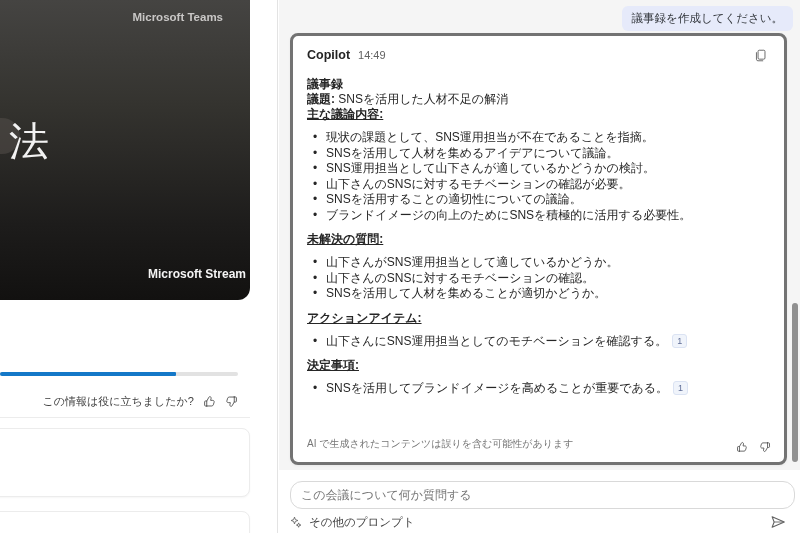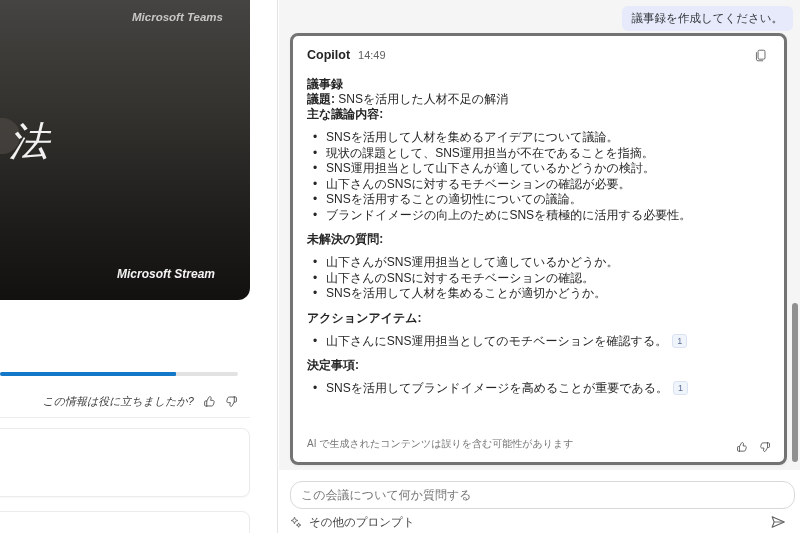--- a/index.html
+++ b/index.html
@@ -2,47 +2,47 @@
 <html style="--accent: #1478c8; --bubble: #e6eafa;"><head>
 <meta charset="utf-8">
 <style>
   html,body { margin:0; padding:0; }
   body {
     width:800px; height:533px; overflow:hidden; position:relative;
     background:#ffffff; font-family:"Liberation Sans", sans-serif;
     -webkit-font-smoothing:antialiased;
   }
   
-  .left-panel { position:absolute; left:0; top:0; width:278px; height:533px; background:#fff; border-right:1px solid #e3e3e3; box-sizing:border-box;font-style:italic; }
+  .left-panel { position:absolute; left:0; top:0; width:278px; height:533px; background:#fff; border-right:1px solid #e3e3e3; box-sizing:border-box; }
   .video { position:absolute; left:0; top:0; width:250px; height:300px;
     background:linear-gradient(180deg,#454442 0%,#34332f 35%,#1d1c1b 75%,#121110 100%);
     border-radius:0 0 12px 0; overflow:hidden; }
   .wm-top { position:absolute; top:11px; right:27px; font-size:11.5px; font-weight:600; color:#c9c7c6; }
   .video-circle { position:absolute; left:-16px; top:118px; width:36px; height:36px; border-radius:50%; background:#57514d; opacity:.5; }
   .video-title-char { position:absolute; left:9px; top:114px; font-size:40px; font-weight:400; color:#f2f2f2; }
-  .wm-bottom { position:absolute; bottom:19px; right:35px; font-size:12px; font-weight:600; color:#f4f4f4;margin-left:8px; }
+  .wm-bottom { position:absolute; bottom:19px; right:4px; font-size:12px; font-weight:600; color:#f4f4f4;margin-left:8px; }
   .progress { position:absolute; left:0; top:372px; width:238px; height:4px; background:#e2e2e2; border-radius:2px; }
   .progress-fill { height:100%; width:0; background:var(--accent,#1478c8); border-radius:2px 1px 1px 2px; }
   .feedback-row { position:absolute; top:394px; right:39px; display:flex; align-items:center; gap:9px; font-size:11px; color:#3d3d3d; }
   .icon-btn { display:inline-flex; color:#4f4f4f; cursor:pointer; }
   .lp-divider { position:absolute; top:417px; left:0; width:250px; height:1px; background:#ececec; }
   .lp-card { position:absolute; left:-18px; width:268px; background:#fff; border:1px solid #ececec; border-radius:8px; box-shadow:0 1px 2px rgba(0,0,0,.04); box-sizing:border-box; }
   .lp-card1 { top:428px; height:69px; }
   .lp-card2 { top:511px; height:60px; }
   
   .right-panel { position:absolute; left:279px; top:0; width:521px; height:470px; background:#f5f5f5; }
   .user-bubble { position:absolute; top:6px; right:7px; background:var(--bubble,#e6eafa); color:#33373d; font-size:11.5px; padding:5px 10px; border-radius:6px; }
   .copilot-card { position:absolute; left:11px; top:33px; width:497px; height:432px; background:#fff; border:3px solid #737373; border-radius:8px; box-shadow:0 1px 3px rgba(0,0,0,.05); box-sizing:border-box; padding:10px 14px; overflow:hidden; }
   .card-header { display:flex; align-items:center; gap:8px; height:18px; }
   .sender { font-size:12.5px; font-weight:700; color:#242424; }
   .time { font-size:11px; color:#616161; }
   .copy-btn { margin-left:auto; color:#5c5c5c; margin-right:3px; cursor:pointer; display:inline-flex; }
   .msg-body { margin-top:13px; font-size:12px; line-height:15px; color:#262626; }
   .b { font-weight:700; }
-  .section-heading { font-weight:700; margin-top:9px; line-height:15px; }
+  .section-heading { font-weight:700; margin-top:9px; line-height:15px;text-decoration:underline; }
   #sections > .section-heading:first-child { margin-top:0; }
   ul.bullets { list-style:none; margin:8px 0 0 0; padding:0; }
   ul.bullets li { position:relative; padding-left:19px; line-height:15.5px; color:#262626; }
   ul.bullets li::before { content:"\2022"; position:absolute; left:6px; top:0; }
   .citation { display:inline-block; min-width:7px; text-align:center; font-size:9px; line-height:12px; padding:0 3px; background:#f0f4fb; border:1px solid #dbe3f3; border-radius:3px; color:#5f6d96; margin-left:5px; vertical-align:1px; }
   .disclaimer { position:absolute; left:14px; bottom:11px; font-size:10px; color:#767676; }
   .msg-feedback { position:absolute; right:13px; bottom:9px; display:flex; gap:11px; color:#8f8f8f; }
   .scrollbar-thumb { position:absolute; right:2px; top:303px; width:6px; height:159px; border-radius:3px; background:#909090; }
   .chat-input { position:absolute; left:11px; top:481px; width:505px; height:28px; box-sizing:border-box; border:1px solid #d9d9d9; border-radius:12px; background:#fff; font-size:12px; padding:0 10px; color:#242424; font-family:"Liberation Sans",sans-serif; outline:none; }
   .chat-input::placeholder { color:#767676; }
@@ -99,22 +99,22 @@
       </span>
     </div>
     <div class="msg-body">
       <div class="intro">
         <div class="b">議事録</div>
         <div><span class="b">議題:</span> <span>SNSを活用した人材不足の解消</span></div>
       </div>
       <div id="sections">
           <div class="section-heading">主な議論内容:</div>
           <ul class="bullets">
+            <li>現状の課題として、SNS運用担当が不在であることを指摘。</li>
             <li>SNSを活用して人材を集めるアイデアについて議論。</li>
-            <li>現状の課題として、SNS運用担当が不在であることを指摘。</li>
             <li>SNS運用担当として山下さんが適しているかどうかの検討。</li>
             <li>山下さんのSNSに対するモチベーションの確認が必要。</li>
             <li>SNSを活用することの適切性についての議論。</li>
             <li>ブランドイメージの向上のためにSNSを積極的に活用する必要性。</li>
           </ul>
           <div class="section-heading">未解決の質問:</div>
           <ul class="bullets">
             <li>山下さんがSNS運用担当として適しているかどうか。</li>
             <li>山下さんのSNSに対するモチベーションの確認。</li>
             <li>SNSを活用して人材を集めることが適切かどうか。</li>

